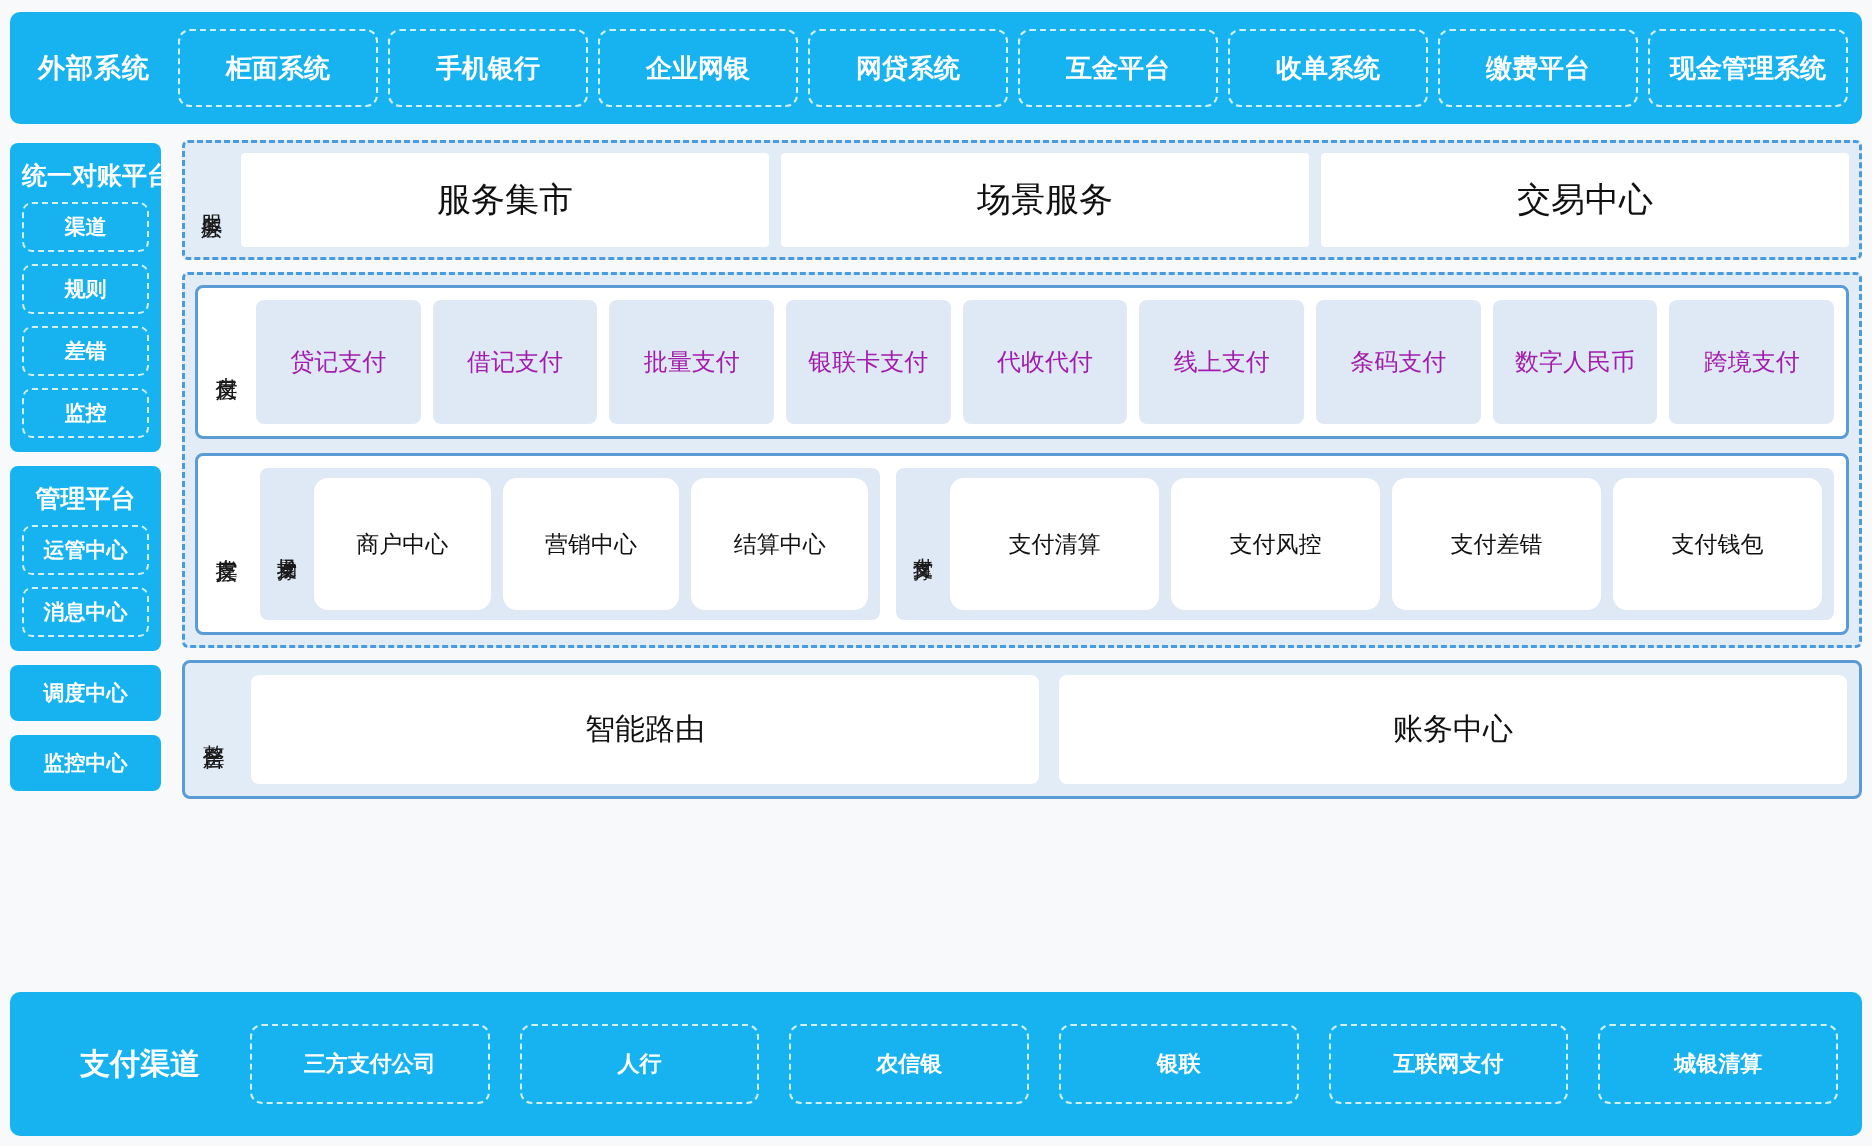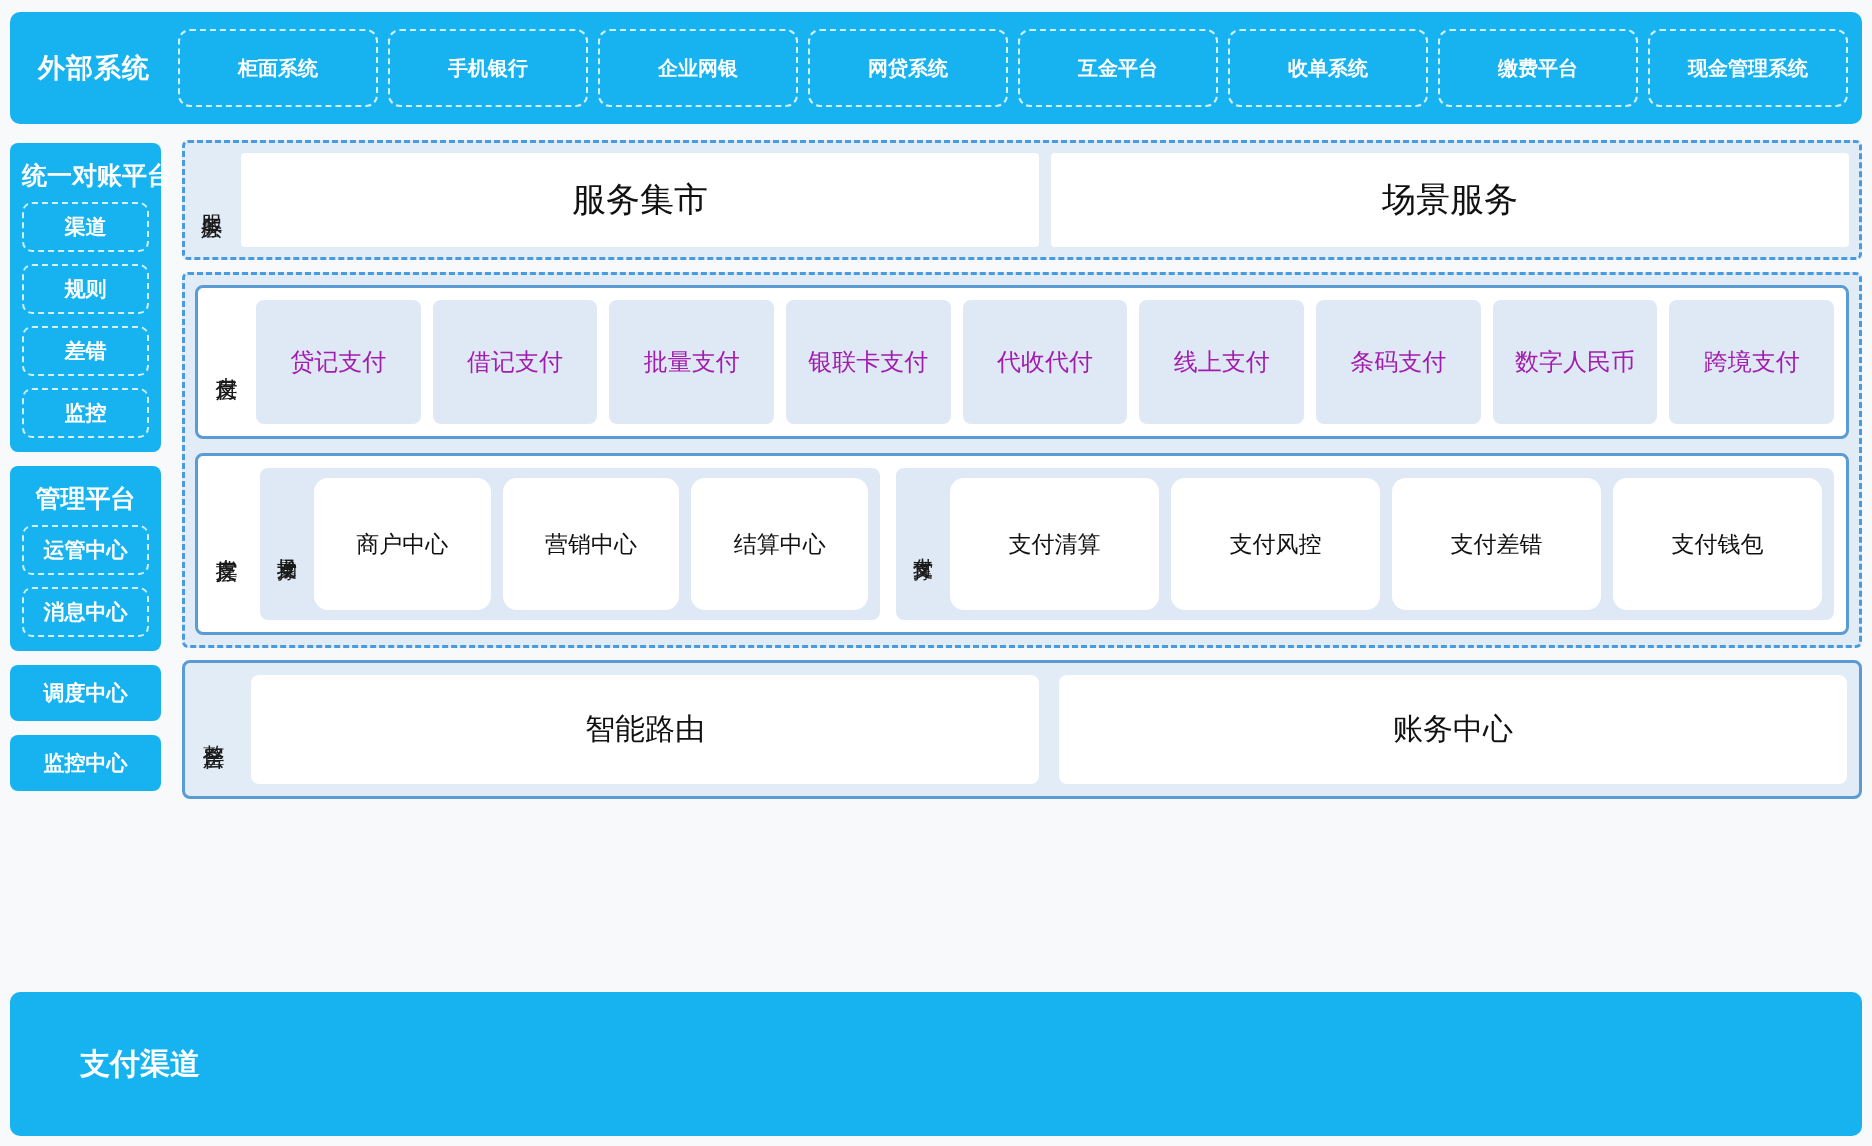--- a/index.html
+++ b/index.html
@@ -38,21 +38,21 @@
   }
 
   
   .top-bar {
     position: absolute; left: 10px; top: 12px;
     width: 1852px; height: 112px;
     padding: 0 14px 0 0;
   }
   .top-bar .bar-title { width: 140px; font-size: 27px; margin-left: 14px; letter-spacing: 1px;}
   .top-chips { display: flex; flex: 1; gap: 10px; margin-left: 14px; }
-  .top-chips .dashchip { flex: 1; height: 78px; font-size: 20px; }
+  .top-chips .dashchip { flex: 1; height: 78px; font-size: 26px; }
 
   
   .left-col { position: absolute; left: 10px; top: 143px; width: 151px; }
   .panel {
     background: #17b3f0;
     border-radius: 8px;
     padding: 10px 12px 14px 12px;
     margin-bottom: 14px;
   }
   .panel-title {
@@ -201,20 +201,21 @@
     <div class="solidblock">监控中心</div>
   </div>
 
   <div class="main">
 
     <div class="dashed-group">
       <div class="service-row">
         <div class="rowlabel">服务层</div>
         <div class="service-card">服务集市</div>
         <div class="service-card">场景服务</div>
+        <div class="service-card">交易中心</div>
       </div>
     </div>
 
     <div class="dashed-group">
 
       <div class="blue-box">
         <div class="pay-row">
           <div class="rowlabel">支付层</div>
           <div class="pay-card">贷记支付</div>
           <div class="pay-card">借记支付</div>
@@ -256,15 +257,23 @@
         <div class="rowlabel">整合层</div>
         <div class="integ-card">智能路由</div>
         <div class="integ-card">账务中心</div>
       </div>
     </div>
 
   </div>
 
   <div class="bluebar bottom-bar">
     <div class="bar-title">支付渠道</div>
+    <div class="bottom-chips">
+      <div class="dashchip">三方支付公司</div>
+      <div class="dashchip">人行</div>
+      <div class="dashchip">农信银</div>
+      <div class="dashchip">银联</div>
+      <div class="dashchip">互联网支付</div>
+      <div class="dashchip">城银清算</div>
+    </div>
   </div>
 
 </div>
 
 </body></html>

